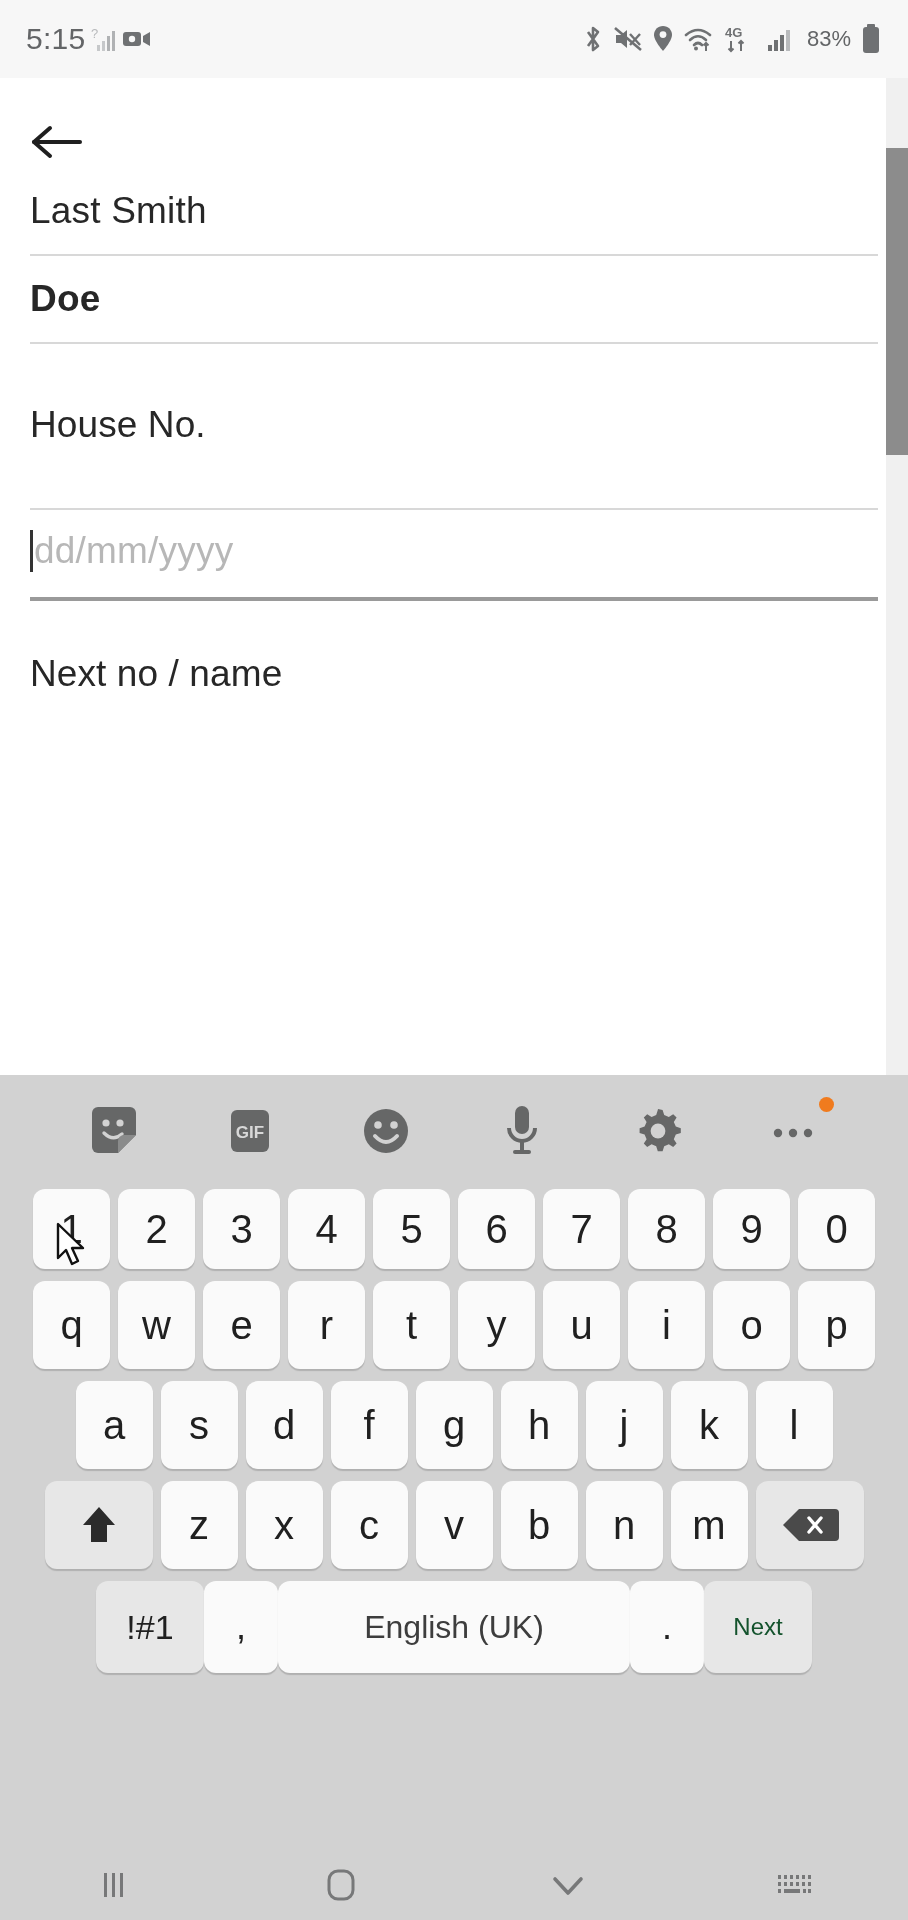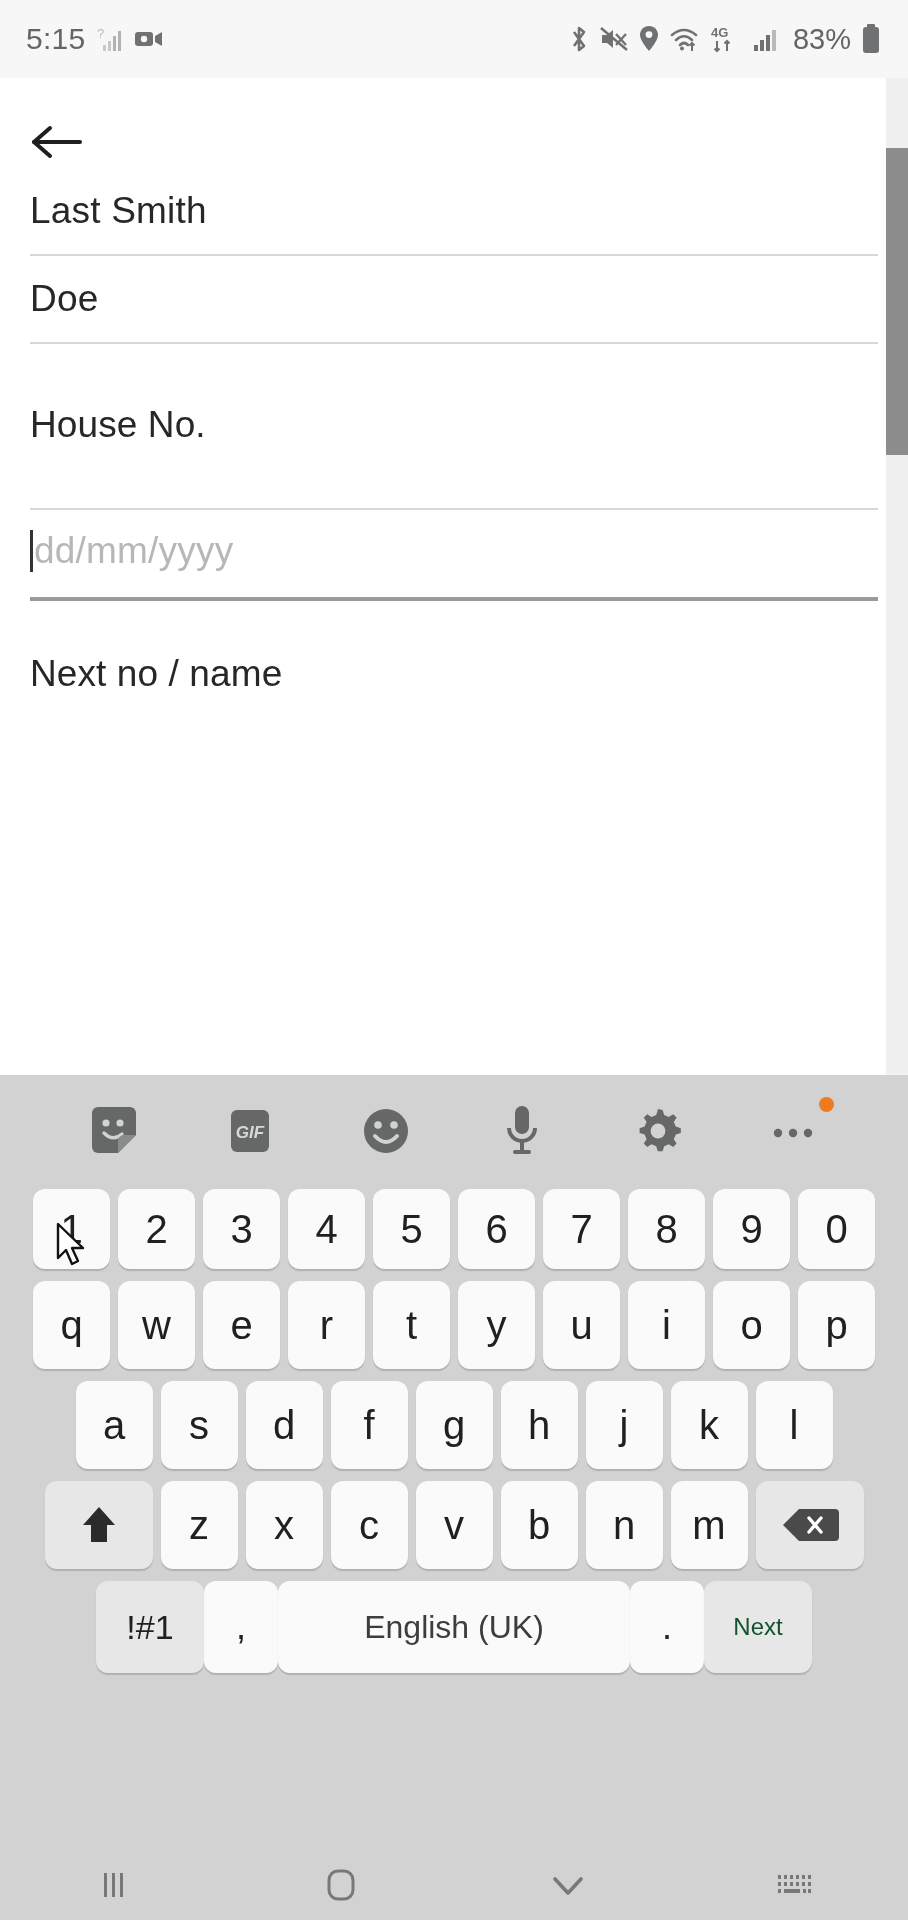--- a/index.html
+++ b/index.html
@@ -10,24 +10,24 @@
     overflow:hidden;
   }
   #screen { position:relative; width:908px; height:1920px; background:#ffffff; }
 
   
   .statusbar{
     position:absolute; top:0; left:0; width:908px; height:78px;
     background:#f7f7f7; display:flex; align-items:center;
     padding:0 26px; color:#6f7173;
   }
-  .sb-left{ display:flex; align-items:center; gap:11px; }
+  .sb-left{ display:flex; align-items:center; gap:5px; }
   .sb-time{ font-size:30px; font-weight:400; color:#636567; letter-spacing:.3px;}
   .sb-right{ margin-left:auto; display:flex; align-items:center; gap:9px; }
-  .sb-batt-pct{ font-size:29px; color:#636567; margin-left:3px;}
+  .sb-batt-pct{ font-size:22px; color:#636567; margin-left:3px;}
   .svgi{ display:block; }
 
   
   .content{
     position:absolute; top:78px; left:0; width:908px; height:997px;
     background:#ffffff; overflow:hidden;
   }
   .backrow{ padding:38px 0 0 30px; }
   .back-btn{ width:60px; height:52px; display:flex; align-items:center; }
 
@@ -44,21 +44,21 @@
   }
   .underline{ height:2px; background:#d8d8d8; width:100%; }
   .underline.focused{ height:4px; background:#9a9a9a; }
 
   
   .f-firstname .field-label{ margin-top:56px; }
   .f-firstname .field-value{ margin-top:22px; }
   .f-firstname .underline{ margin-top:22px; }
 
   .f-lastname .field-label{ margin-top:51px; }
-  .f-lastname .field-value{ margin-top:22px; }
+  .f-lastname .field-value{ margin-top:22px;font-weight:bold; }
   .f-lastname .underline{ margin-top:22px; }
 
   .f-mobile .field-label{ margin-top:60px; font-size:37px; color:#272727; }
   .f-mobile .underline{ margin-top:62px; }
 
   .f-dob .field-label{ margin-top:52px; }
   .f-dob .field-value-wrap{ margin-top:20px; position:relative; display:flex; align-items:center;}
   .caret{
     width:3px; height:42px; background:#333; margin-right:1px;
   }
@@ -77,21 +77,20 @@
   }
 
   
   .keyboard{
     position:absolute; top:1075px; left:0; width:908px; height:775px;
     background:#d2d2d2;
   }
   .kb-toolbar{
     height:112px; display:flex; align-items:center;
     padding:0 46px;
-    font-style:italic;
   }
   .kb-tool{
     flex:1; display:flex; align-items:center; justify-content:center;
     position:relative; height:100%;
   }
   .dot-badge{
     position:absolute; top:22px; right:28px;
     width:15px; height:15px; border-radius:50%; background:#f07b1e;
   }
   .kb-rows{ padding:0 8px; }

